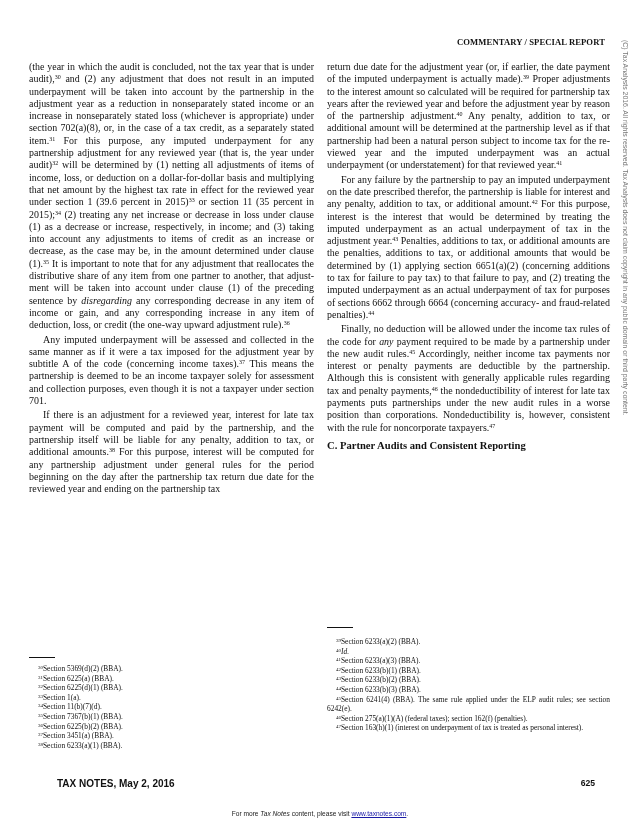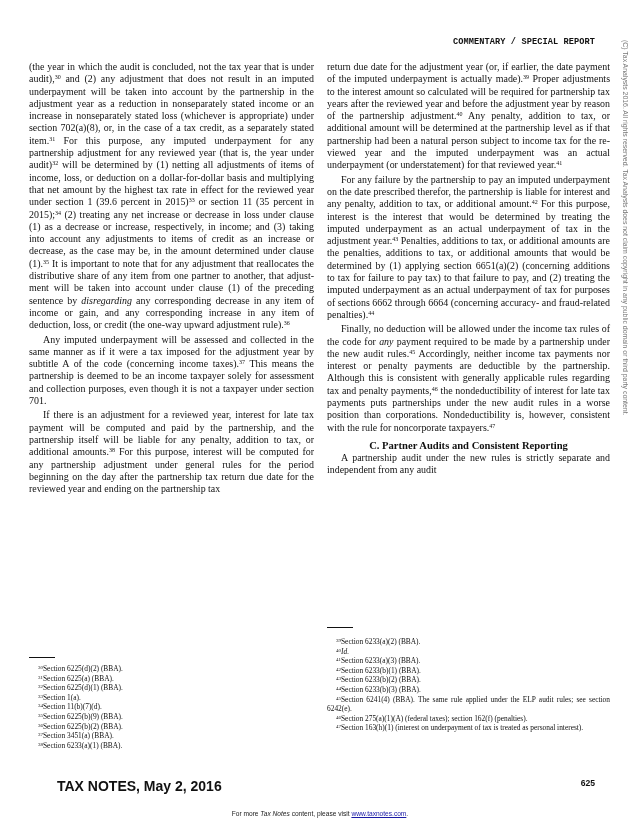--- a/index.html
+++ b/index.html
@@ -2,55 +2,55 @@
 <html><head>
 <meta charset="utf-8">
 <style>
   html, body { margin: 0; padding: 0; background: #ffffff; }
   body {
     width: 640px; height: 828px; position: relative; overflow: hidden;
     font-family: "DejaVu Serif", "Liberation Serif", serif;
     color: #111;
   }
   .header {
-    position: absolute; top: 37px; right: 45px;
-    font-family: Liberation Mono, monospace; font-weight: bold;
+    position: absolute; top: 37px; right: 35px;
+    font-family: Liberation Serif, serif; font-weight: bold;
     font-size: 8.6px; letter-spacing: 0.1px; color: #111;
   }
   .col {
     position: absolute; top: 61px; width: 285px;
     font-family: "Liberation Serif", serif; font-size: 9.95px; line-height: 12.3px;
     text-align: justify; hyphens: manual;
   }
   .col.left { left: 29px; }
   .col.right { left: 327px; width: 283px; }
   .col p { margin: 0; }
   .col p.indent { text-indent: 14px; margin-top: 2px; }
   .col sup { font-size: 6px; line-height: 0; vertical-align: 3.5px; }
   .col .it { font-style: italic; font-family: Liberation Serif, serif; }
   .section-heading {
     font-family: "Liberation Serif", serif; font-weight: bold; font-size: 10.6px;
-    margin-top: 5px; margin-bottom: 0; line-height: 13px; text-align: center;
+    margin-top: 5px; margin-bottom: 0; line-height: 13px; text-align: left;
   }
   .fn-rule {
     position: absolute; height: 1px; width: 26px; background: #111;
   }
   .footnotes {
     position: absolute; font-family: "Liberation Serif", serif;
     font-size: 7.4px; line-height: 9.6px; color: #111; text-align: justify;
   }
   .footnotes.left { left: 38px; top: 664px; width: 200px; }
   .footnotes.right { left: 327px; top: 637px; width: 283px; }
   .footnotes .fn { margin: 0; }
   .footnotes.right .fn { text-indent: 9px; }
   .footnotes sup { font-size: 5px; line-height: 0; vertical-align: 2.5px; }
   .footnotes .it { font-style: italic; }
   .footer-left {
     position: absolute; top: 778px; left: 57px;
-    font-family: "Liberation Sans", sans-serif; font-weight: bold; font-size: 14px;
+    font-family: "Liberation Sans", sans-serif; font-weight: bold; font-size: 10px;
   }
   .footer-right {
     position: absolute; top: 778px; right: 45px;
     font-family: "Liberation Sans", sans-serif; font-weight: bold; font-size: 8.6px; text-align: right;
   }
   .more {
     position: absolute; top: 810px; left: 0; width: 640px; text-align: center;
     font-family: "Liberation Sans", sans-serif; font-size: 6.6px; color: #222;
   }
   .more a { color: #1a1aa6; text-decoration: underline; }
@@ -71,31 +71,30 @@
   <p><span>(the year in which the audit is concluded, not the tax year that is under audit),</span><sup>30</sup><span> and (2) any adjust­ment that does not result in an imputed underpay­ment will be taken into account by the partnership in the adjustment year as a reduction in non­separately stated income or an increase in non­separately stated loss (whichever is appropriate) under section 702(a)(8), or, in the case of a tax credit, as a separately stated item.</span><sup>31</sup><span> For this purpose, any imputed underpayment for any partnership adjust­ment for any reviewed year (that is, the year under audit)</span><sup>32</sup><span> will be determined by (1) netting all adjust­ments of items of income, loss, or deduction on a dollar-for-dollar basis and multiplying that net amount by the highest tax rate in effect for the reviewed year under section 1 (39.6 percent in 2015)</span><sup>33</sup><span> or section 11 (35 percent in 2015);</span><sup>34</sup><span> (2) treating any net increase or decrease in loss under clause (1) as a decrease or increase, respectively, in income; and (3) taking into account any adjust­ments to items of credit as an increase or decrease, as the case may be, in the amount determined under clause (1).</span><sup>35</sup><span> It is important to note that for any adjustment that reallocates the distributive share of any item from one partner to another, that adjust­ment will be taken into account under clause (1) of the preceding sentence by </span><span class="it">disregarding</span><span> any corre­sponding decrease in any item of income or gain, and any corresponding increase in any item of deduction, loss, or credit (the one-way upward adjustment rule).</span><sup>36</sup></p>
   <p class="indent"><span>Any imputed underpayment will be assessed and collected in the same manner as if it were a tax imposed for the adjustment year by subtitle A of the code (concerning income taxes).</span><sup>37</sup><span> This means the partnership is deemed to be an income taxpayer solely for assessment and collection purposes, even though it is not a taxpayer under section 701.</span></p>
   <p class="indent"><span>If there is an adjustment for a reviewed year, interest for late tax payment will be computed and paid by the partnership, and the partnership itself will be liable for any penalty, addition to tax, or additional amounts.</span><sup>38</sup><span> For this purpose, interest will be computed for any partnership adjustment under general rules for the period beginning on the day after the partnership tax return due date for the reviewed year and ending on the partnership tax</span></p>
 </div>
 
 <div class="col right">
   <p><span>return due date for the adjustment year (or, if earlier, the date payment of the imputed underpay­ment is actually made).</span><sup>39</sup><span> Proper adjustments to the interest amount so calculated will be required for partnership tax years after the reviewed year and before the adjustment year by reason of the part­nership adjustment.</span><sup>40</sup><span> Any penalty, addition to tax, or additional amount will be determined at the partnership level as if that partnership had been a natural person subject to income tax for the re­viewed year and the imputed underpayment was an actual underpayment (or understatement) for that reviewed year.</span><sup>41</sup></p>
   <p class="indent"><span>For any failure by the partnership to pay an imputed underpayment on the date prescribed therefor, the partnership is liable for interest and any penalty, addition to tax, or additional amount.</span><sup>42</sup><span> For this purpose, interest is the interest that would be determined by treating the imputed underpay­ment as an actual underpayment of tax in the adjustment year.</span><sup>43</sup><span> Penalties, additions to tax, or additional amounts are the penalties, additions to tax, or additional amounts that would be deter­mined by (1) applying section 6651(a)(2) (concern­ing additions to tax for failure to pay tax) to that failure to pay, and (2) treating the imputed under­payment as an actual underpayment of tax for purposes of sections 6662 through 6664 (concerning accuracy- and fraud-related penalties).</span><sup>44</sup></p>
   <p class="indent"><span>Finally, no deduction will be allowed under the income tax rules of the code for </span><span class="it">any</span><span> payment required to be made by a partnership under the new audit rules.</span><sup>45</sup><span> Accordingly, neither income tax payments nor interest or penalty payments are deductible by the partnership. Although this is consistent with generally applicable rules regarding tax and penalty payments,</span><sup>46</sup><span> the nondeductibility of interest for late tax payments puts partnerships under the new audit rules in a worse position than corporations. Nondeductibility is, however, consis­tent with the rule for noncorporate taxpayers.</span><sup>47</sup></p>
   <div class="section-heading">C. Partner Audits and Consistent Reporting</div>
-  <p class="indent" style="margin-top:0">A partnership audit under the new rules is strictly separate and independent from any audit</p>
 </div>
 
 <div class="fn-rule" style="left:29px; top:657px;"></div>
 <div class="footnotes left">
-  <div class="fn"><sup>30</sup><span>Section 6225(d)(2) (BBA).</span></div>
+  <div class="fn"><sup>30</sup><span>Section 5369(d)(2) (BBA).</span></div>
   <div class="fn"><sup>31</sup><span>Section 6225(a) (BBA).</span></div>
   <div class="fn"><sup>32</sup><span>Section 6225(d)(1) (BBA).</span></div>
   <div class="fn"><sup>33</sup><span>Section 1(a).</span></div>
   <div class="fn"><sup>34</sup><span>Section 11(b)(7)(d).</span></div>
-  <div class="fn"><sup>35</sup><span>Section 6225(b)(9) (BBA).</span></div>
+  <div class="fn"><sup>35</sup><span>Section 7367(b)(1) (BBA).</span></div>
   <div class="fn"><sup>36</sup><span>Section 6225(b)(2) (BBA).</span></div>
   <div class="fn"><sup>37</sup><span>Section 3451(a) (BBA).</span></div>
   <div class="fn"><sup>38</sup><span>Section 6233(a)(1) (BBA).</span></div>
 </div>
 
 <div class="fn-rule" style="left:327px; top:627px;"></div>
 <div class="footnotes right">
   <div class="fn"><sup>39</sup><span>Section 6233(a)(2) (BBA).</span></div>
   <div class="fn"><sup>40</sup><span class="it">Id.</span></div>
   <div class="fn"><sup>41</sup><span>Section 6233(a)(3) (BBA).</span></div>

